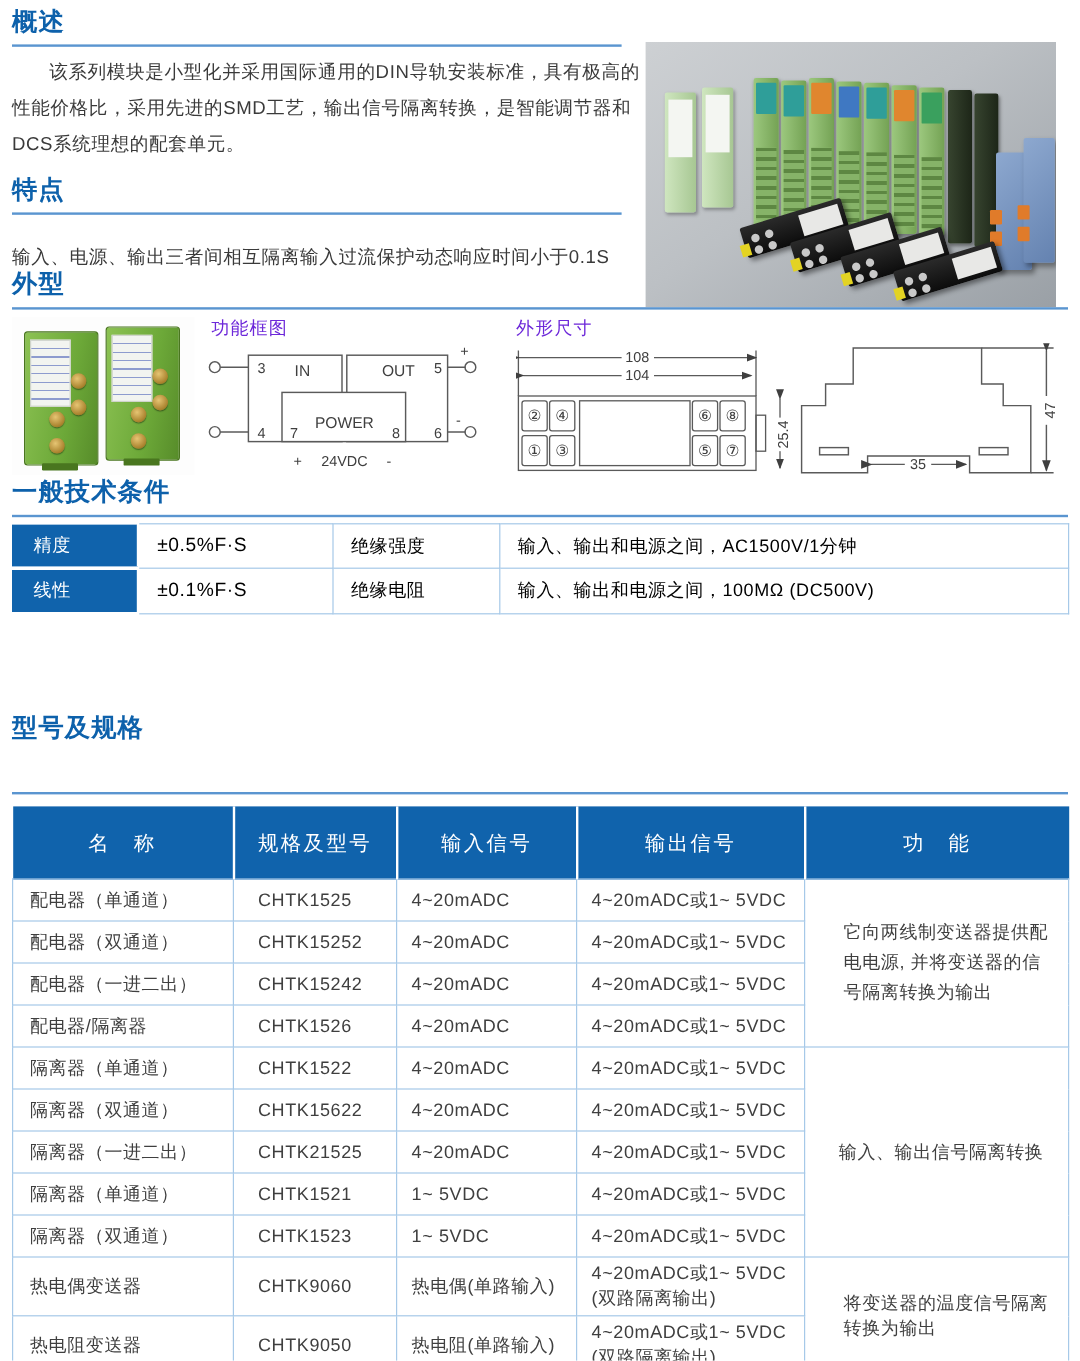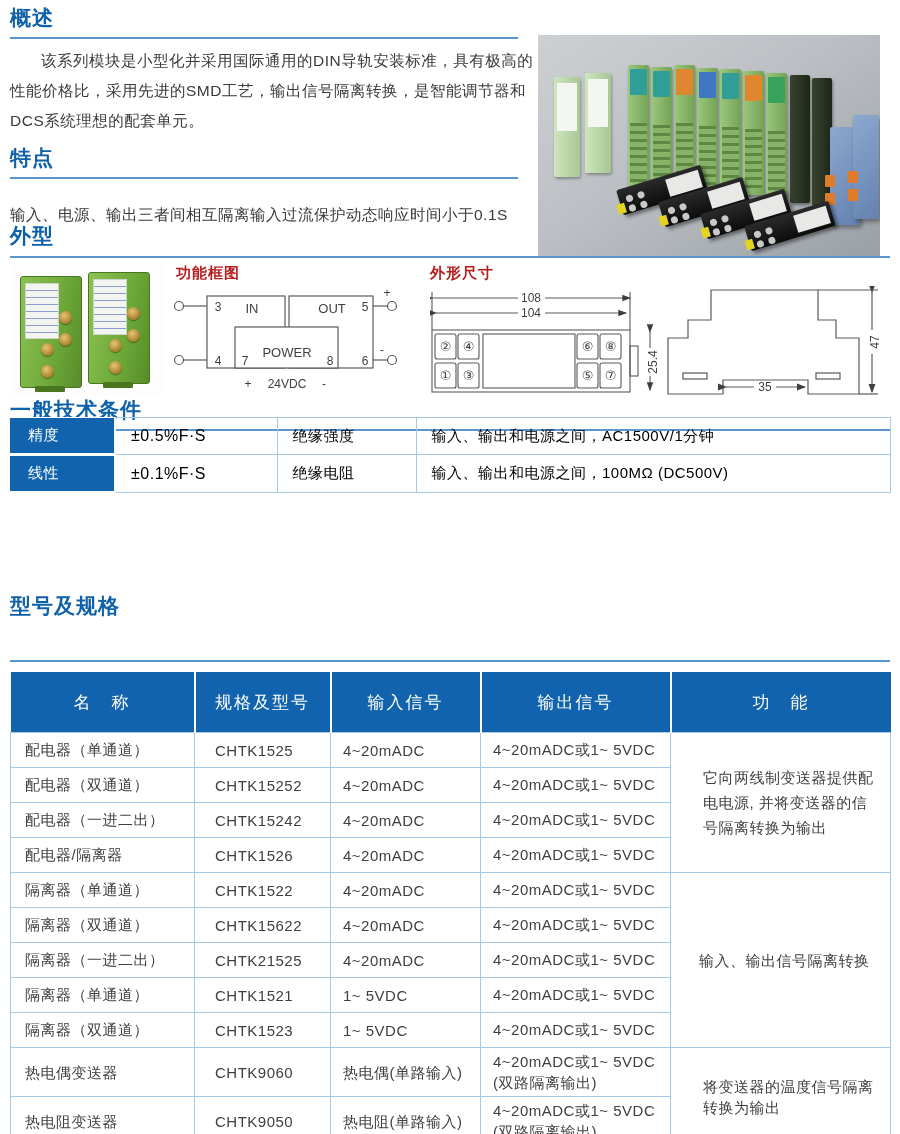--- a/index.html
+++ b/index.html
@@ -2,21 +2,21 @@
 <html><head>
 <meta charset="utf-8">
 <style>
   html,body{margin:0;padding:0;background:#fff;}
   .page{position:relative;width:900px;height:1134px;background:#ffffff;overflow:hidden;
         font-family:"Liberation Sans","DejaVu Sans",sans-serif;color:#3c3c3c;}
   
   .sec-h{position:absolute;left:10px;font-size:21px;font-weight:bold;color:#0d61ab;letter-spacing:1px;}
   .rule{position:absolute;left:10px;border-top:2px solid #5a95d0;height:0;}
   .body-text{position:absolute;font-size:15.5px;line-height:30px;color:#3a3a3a;letter-spacing:0.5px;}
-  .mini-h{position:absolute;font-size:15px;font-weight:bold;color:#b91c1c;letter-spacing:1px;}
+  .mini-h{position:absolute;font-size:15px;font-weight:normal;color:#6d28d9;letter-spacing:1px;}
 
   
   .photo{position:absolute;left:538px;top:35px;width:342px;height:221px;overflow:hidden;
          background:linear-gradient(145deg,#cdd0d3 0%,#bcc0c4 45%,#9aa0a6 100%);}
   .photo .pm{position:absolute;width:21px;height:124px;border-radius:2px;
              background:linear-gradient(90deg,#9cc87e,#74a254);box-shadow:1px 2px 3px rgba(0,0,0,.35);}
   .photo .pm .cap{display:block;position:absolute;left:2px;top:4px;right:2px;height:26px;border-radius:1px;}
   .photo .pm .grid{display:block;position:absolute;left:2px;right:2px;top:58px;bottom:6px;
              background:repeating-linear-gradient(180deg,#5d8742 0 3px,#86b368 3px 8px);}
   .photo .pml{position:absolute;width:26px;height:100px;background:linear-gradient(90deg,#cfe6bf,#a7c793);
@@ -42,21 +42,21 @@
       background-image:repeating-linear-gradient(180deg,transparent 0 6px,#8d9bce 6px 7px);}
   .gm .t{display:block;position:absolute;width:13px;height:13px;border-radius:50%;
       background:radial-gradient(circle at 40% 35%,#e6c573,#a8802c 70%,#6e5316);box-shadow:0 1px 1px rgba(0,0,0,.4);}
   .gm .foot{display:block;position:absolute;left:14px;bottom:-5px;width:30px;height:6px;background:#49761f;border-radius:1px;}
 
   
   .dsvg{position:absolute;}
   .dsvg text{font-family:"Liberation Sans","DejaVu Sans",sans-serif;fill:#3f3f3f;}
 
   
-  table.tech{position:absolute;left:10px;top:417px;width:880px;border-collapse:collapse;table-layout:fixed;}
+  table.tech{position:absolute;left:10px;top:436px;width:880px;border-collapse:collapse;table-layout:fixed;}
   table.tech td{border:1px solid #a6c9e8;height:35px;font-size:15px;color:#000000;padding:0 0 0 15px;letter-spacing:0.5px;}
   table.tech td.k{background:#1063ac;color:#ffffff;border-left:none;border-top:1px solid #fff;
                   border-bottom:3px solid #fff;border-right:2px solid #fff;padding-left:18px;}
   table.tech td.v1{font-size:16px;}
 
   
   table.spec{position:absolute;left:10px;top:672px;width:880px;border-collapse:collapse;table-layout:fixed;}
   table.spec th{background:#1063ac;color:#fff;font-weight:normal;font-size:17px;height:58px;
                 border-right:2px solid #fff;letter-spacing:2px;}
   table.spec th:last-child{border-right:none;}

